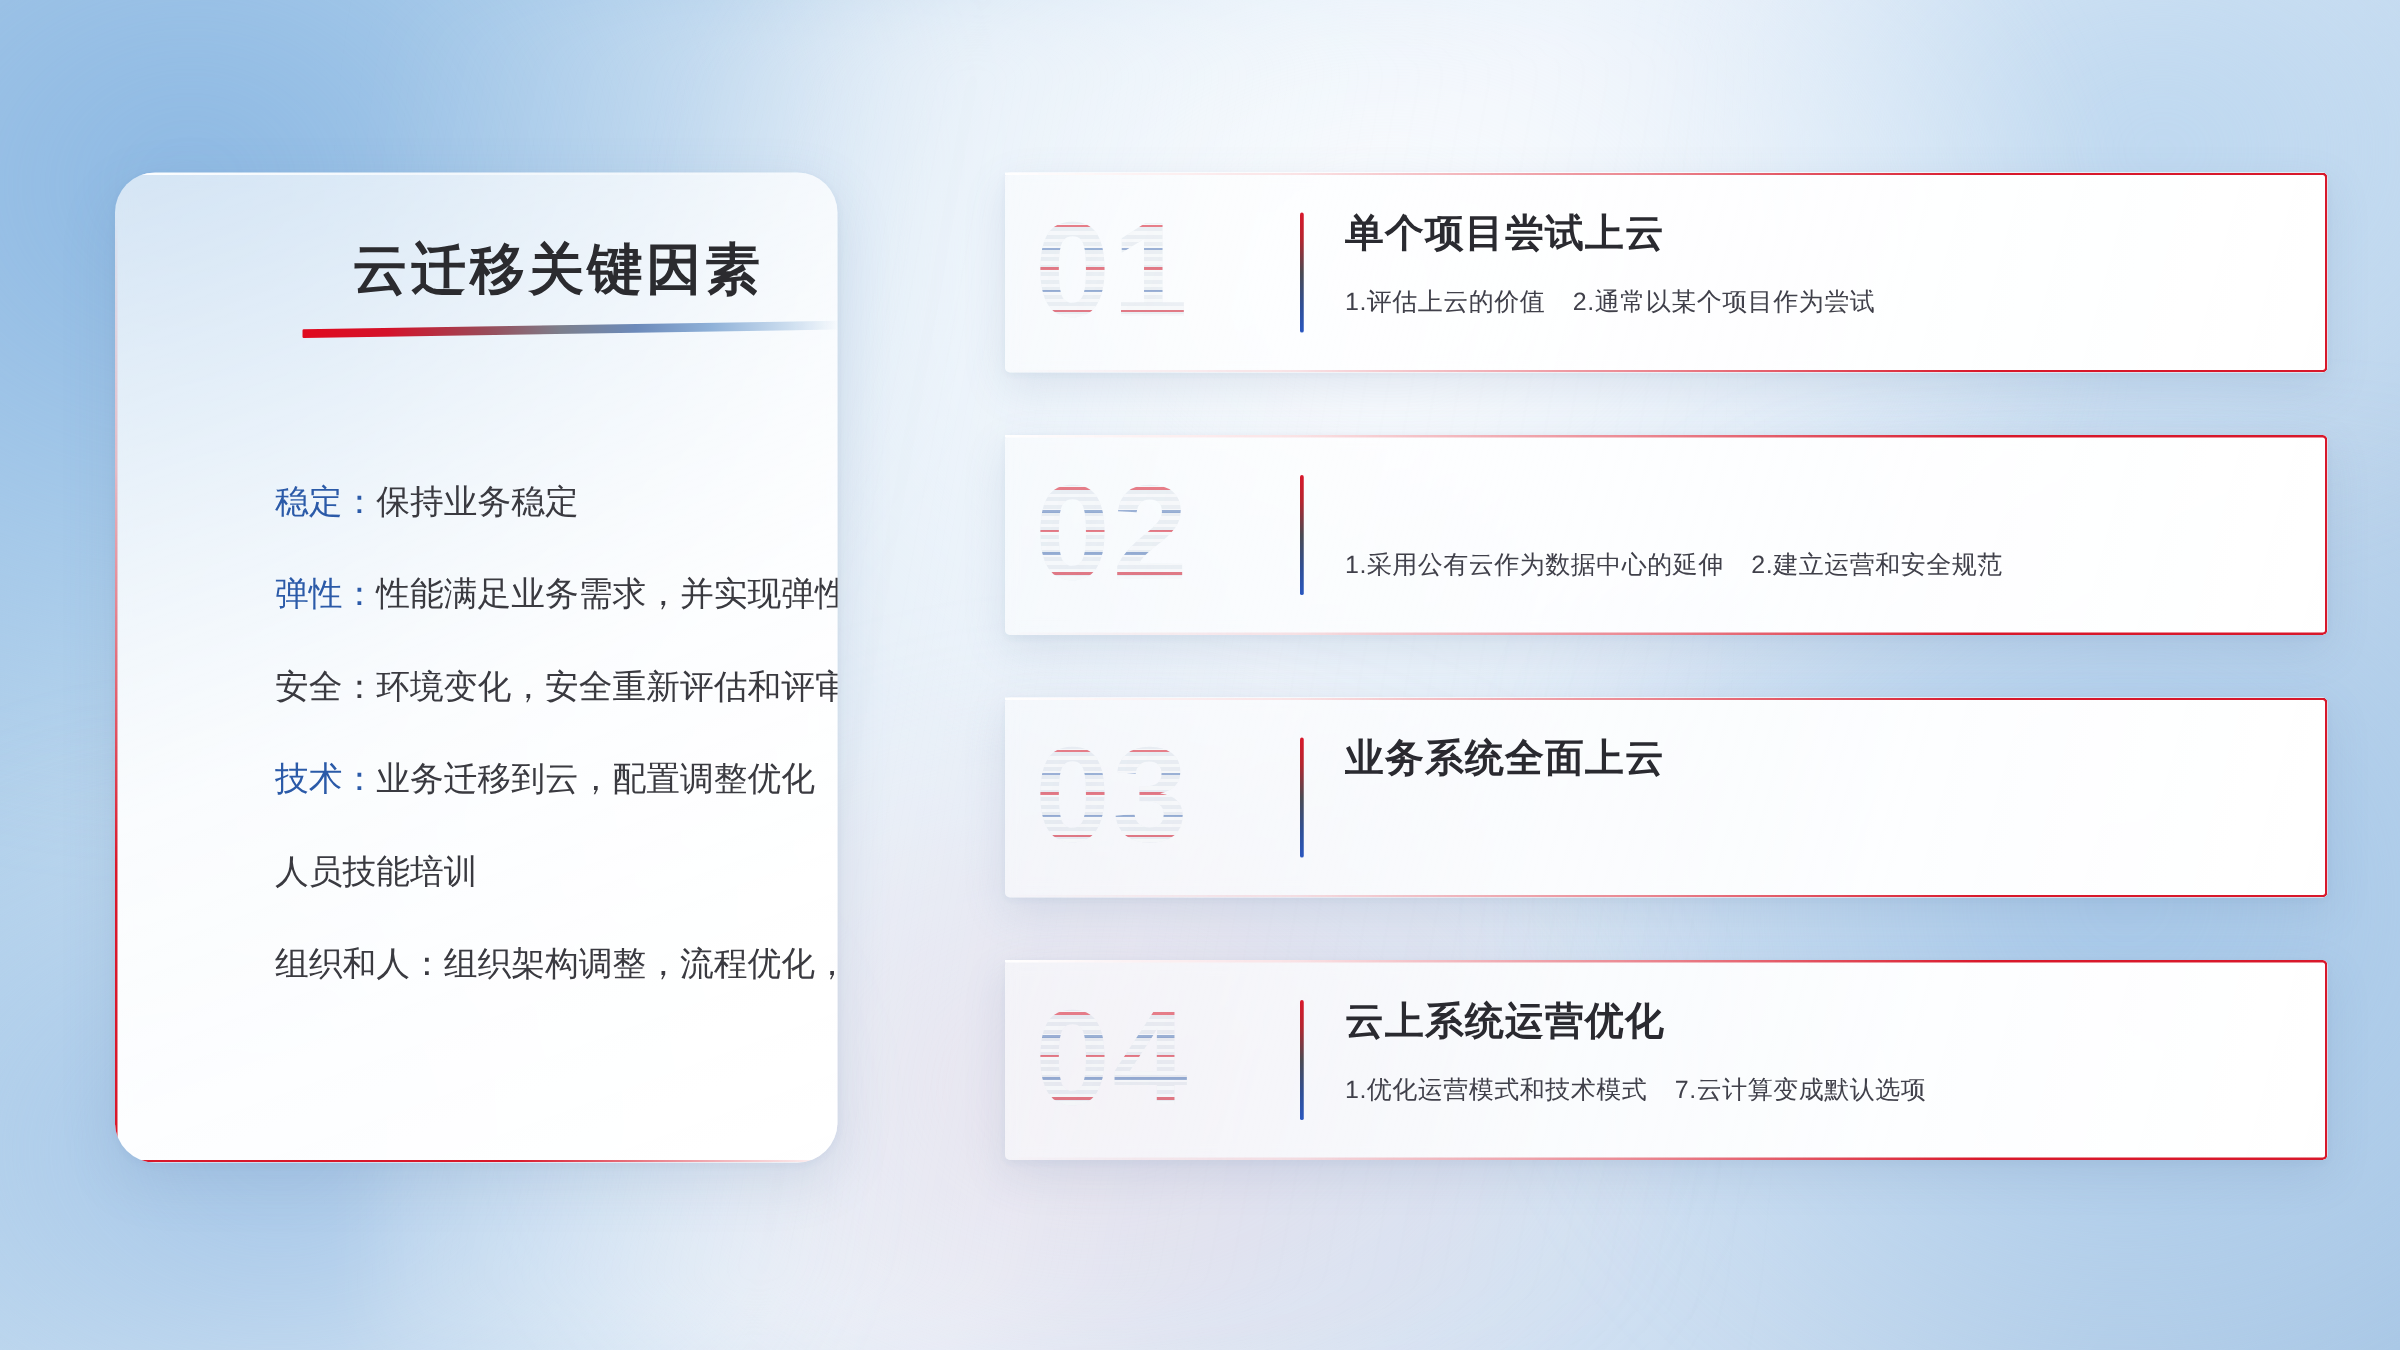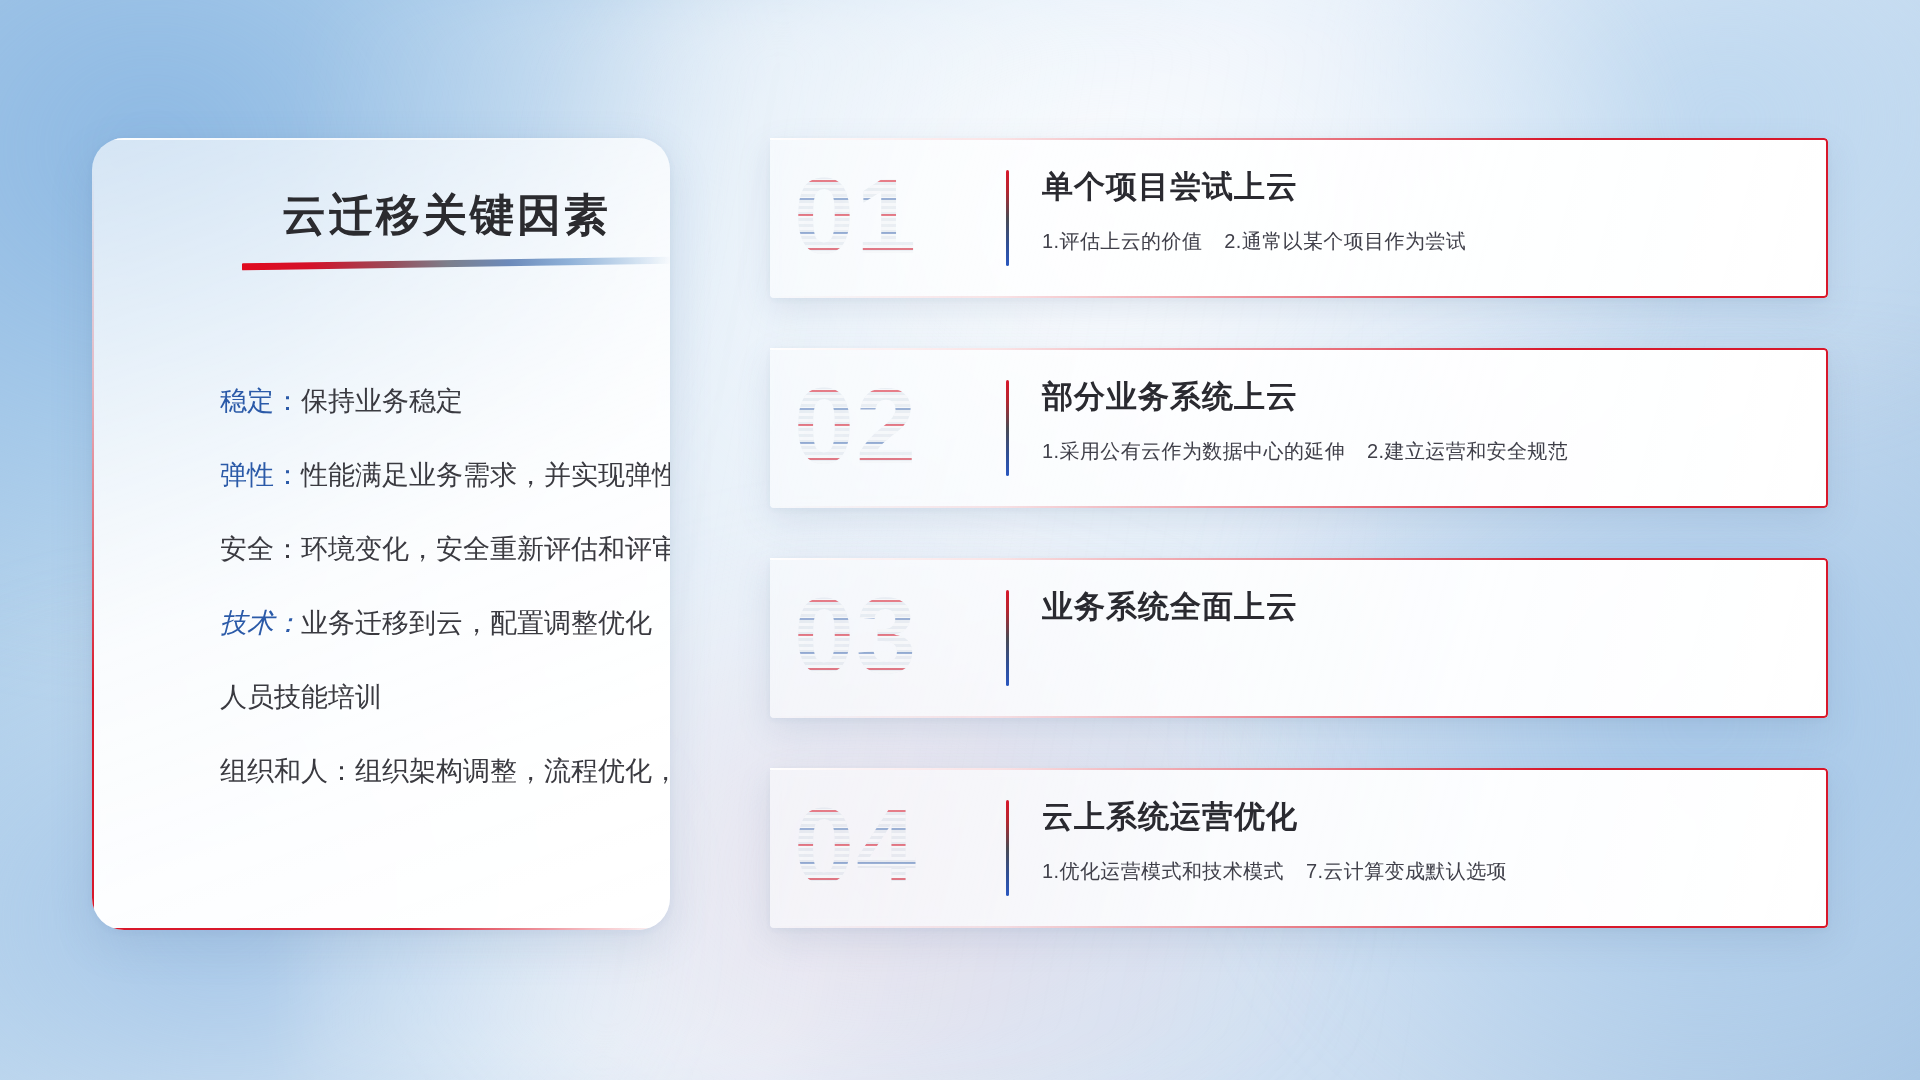--- a/index.html
+++ b/index.html
@@ -112,21 +112,21 @@
 
   .lc-list{ position:absolute; left:128px; top:226px; width:470px; }
   .lc-item{
     font-size:27px; line-height:74px; color:#3a3a40; white-space:nowrap;
   }
   .lc-item .k{ color:#2b5aa8; }
   .lc-item .k.plain{ color:#3a3a40; }
   .lc-item.cont{ line-height:74px; }
 
   
-  .steps{ position:absolute; left:770px; top:138px; width:1058px; }
+  .steps{ position:absolute; left:804px; top:138px; width:1058px; }
   .step{
     position:relative; height:160px; margin-bottom:50px; border-radius:4px;
     background:linear-gradient(105deg,
        rgba(255,255,255,.50) 0%,
        rgba(255,255,255,.66) 18%,
        rgba(255,255,255,.88) 42%,
        rgba(255,255,255,.97) 68%,
        rgba(255,255,255,1) 100%);
     backdrop-filter:blur(5px);
     box-shadow:0 12px 34px rgba(92,122,162,.15), 0 2px 7px rgba(92,122,162,.07);
@@ -217,21 +217,21 @@
     <div class="lc-item">
       <span class="k" style="color: rgb(43, 90, 168);">稳定：</span><span>保持业务稳定</span>
     </div>
     <div class="lc-item">
       <span class="k" style="color: rgb(43, 90, 168);">弹性：</span><span>性能满足业务需求，并实现弹性</span>
     </div>
     <div class="lc-item">
       <span class="k plain" style="color: rgb(58, 58, 64);">安全：</span><span>环境变化，安全重新评估和评审</span>
     </div>
     <div class="lc-item">
-      <span class="k" style="color: rgb(43, 90, 168); font-style: italic;">技术：</span><span>业务迁移到云，配置调整优化</span>
+      <span class="k" style="color: rgb(43, 90, 168);">技术：</span><span>业务迁移到云，配置调整优化</span>
     </div>
     <div class="lc-item cont">人员技能培训</div>
     <div class="lc-item">
       <span class="k plain" style="color: rgb(58, 58, 64);">组织和人：</span><span>组织架构调整，流程优化，</span>
     </div>
   </div>
 
   <div class="left-card-edge"></div>
 </div>
 
@@ -247,21 +247,20 @@
     <div class="step-desc"><span>1.评估上云的价值</span><span class="gap"></span><span>2.通常以某个项目作为尝试</span></div>
     <div class="step-edge"></div>
   </div>
 
   <div class="step">
     <div class="step-top-hl"></div>
     <div class="step-num-base">02</div>
     <div class="step-num">02</div>
     <div class="step-num-tint">02</div>
     <div class="step-bar"></div>
-    <div class="step-title">部分业务系统上云</div>
     <div class="step-desc"><span>1.采用公有云作为数据中心的延伸</span><span class="gap"></span><span>2.建立运营和安全规范</span></div>
     <div class="step-edge"></div>
   </div>
 
   <div class="step">
     <div class="step-top-hl"></div>
     <div class="step-num-base">03</div>
     <div class="step-num">03</div>
     <div class="step-num-tint">03</div>
     <div class="step-bar"></div>

